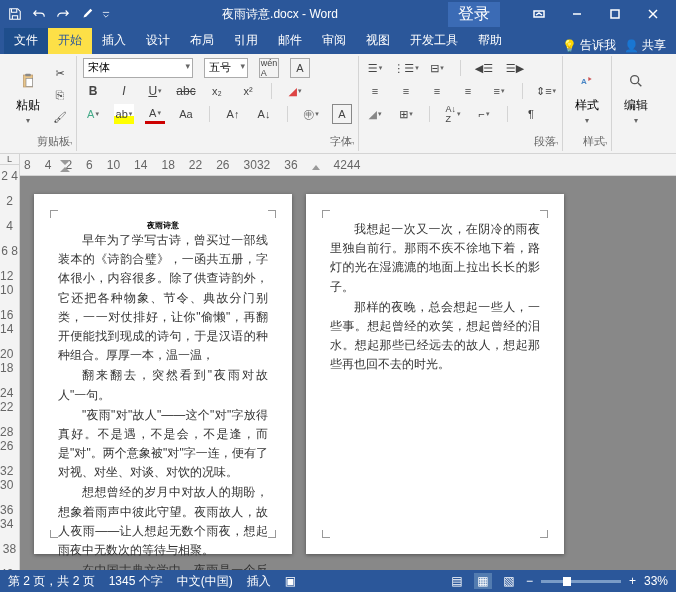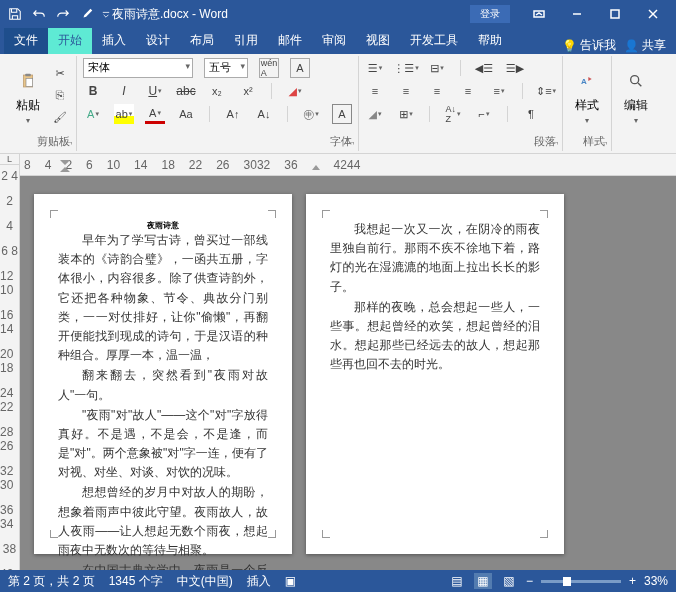--- a/index.html
+++ b/index.html
@@ -1,28 +1,28 @@
 <!DOCTYPE html>
 <html><head>
 <meta charset="utf-8">
 <style>
 *{margin:0;padding:0;box-sizing:border-box;font-family:"Microsoft YaHei","Segoe UI",sans-serif;font-size:12px;user-select:none}
 body{width:676px;height:592px;overflow:hidden;background:#e6e6e6;display:flex;flex-direction:column}
 .titlebar{height:28px;background:#2b579a;display:flex;align-items:center;color:#fff;padding:0 4px}
 .qat{display:flex;gap:2px;align-items:center}
 .qat-btn{width:22px;height:22px;display:flex;align-items:center;justify-content:center;cursor:pointer}
 .qat-btn svg{width:14px;height:14px;fill:#fff}
-.title{flex:1;font-size:12px}
-.login-btn{background:#3b6bb5;padding:2px 10px;font-size:10px;margin-right:10px;cursor:pointer}
+.title{flex:1;text-align:center;font-size:12px}
+.login-btn{background:#3b6bb5;padding:2px 10px;font-size:16px;margin-right:20px;cursor:pointer}
 .winbtns{display:flex;gap:0}
 .winbtn{width:38px;height:24px;display:flex;align-items:center;justify-content:center;cursor:pointer}
 .winbtn svg{width:12px;height:12px;stroke:#fff;stroke-width:1.5;fill:none}
 .tabs{height:26px;background:#2b579a;display:flex;align-items:flex-end;padding:0 4px;color:#fff}
 .tab{padding:4px 10px 5px;font-size:12px;cursor:pointer}
-.tab.active{background:#5eead4;color:#2b579a}
+.tab.active{background:#fde047;color:#2b579a}
 .tab-right{margin-left:auto;display:flex;align-items:center;gap:8px;padding-right:6px}
 .tab-right span{display:flex;align-items:center;gap:3px;cursor:pointer}
 .ribbon{height:100px;background:#f3f3f3;border-bottom:1px solid #d4d4d4;display:flex;padding:2px 4px}
 .group{display:flex;flex-direction:column;border-right:1px solid #d4d4d4;padding:2px 6px}
 .group-body{flex:1;display:flex;align-items:center;gap:4px}
 .group-label{text-align:right;font-size:11px;color:#666;height:16px;line-height:16px;position:relative}
 .group-label::after{content:"⌐";position:absolute;right:-2px;bottom:-1px;font-size:9px;color:#888;transform:scaleX(-1)}
 .big-btn{display:flex;flex-direction:column;align-items:center;gap:2px;padding:2px 4px;cursor:pointer}
 .big-btn .ic{width:28px;height:28px;display:flex;align-items:center;justify-content:center}
 .font-select,.size-select{border:1px solid #ababab;background:#fff;padding:1px 16px 1px 4px;font-size:11px;height:20px;position:relative;cursor:pointer}

